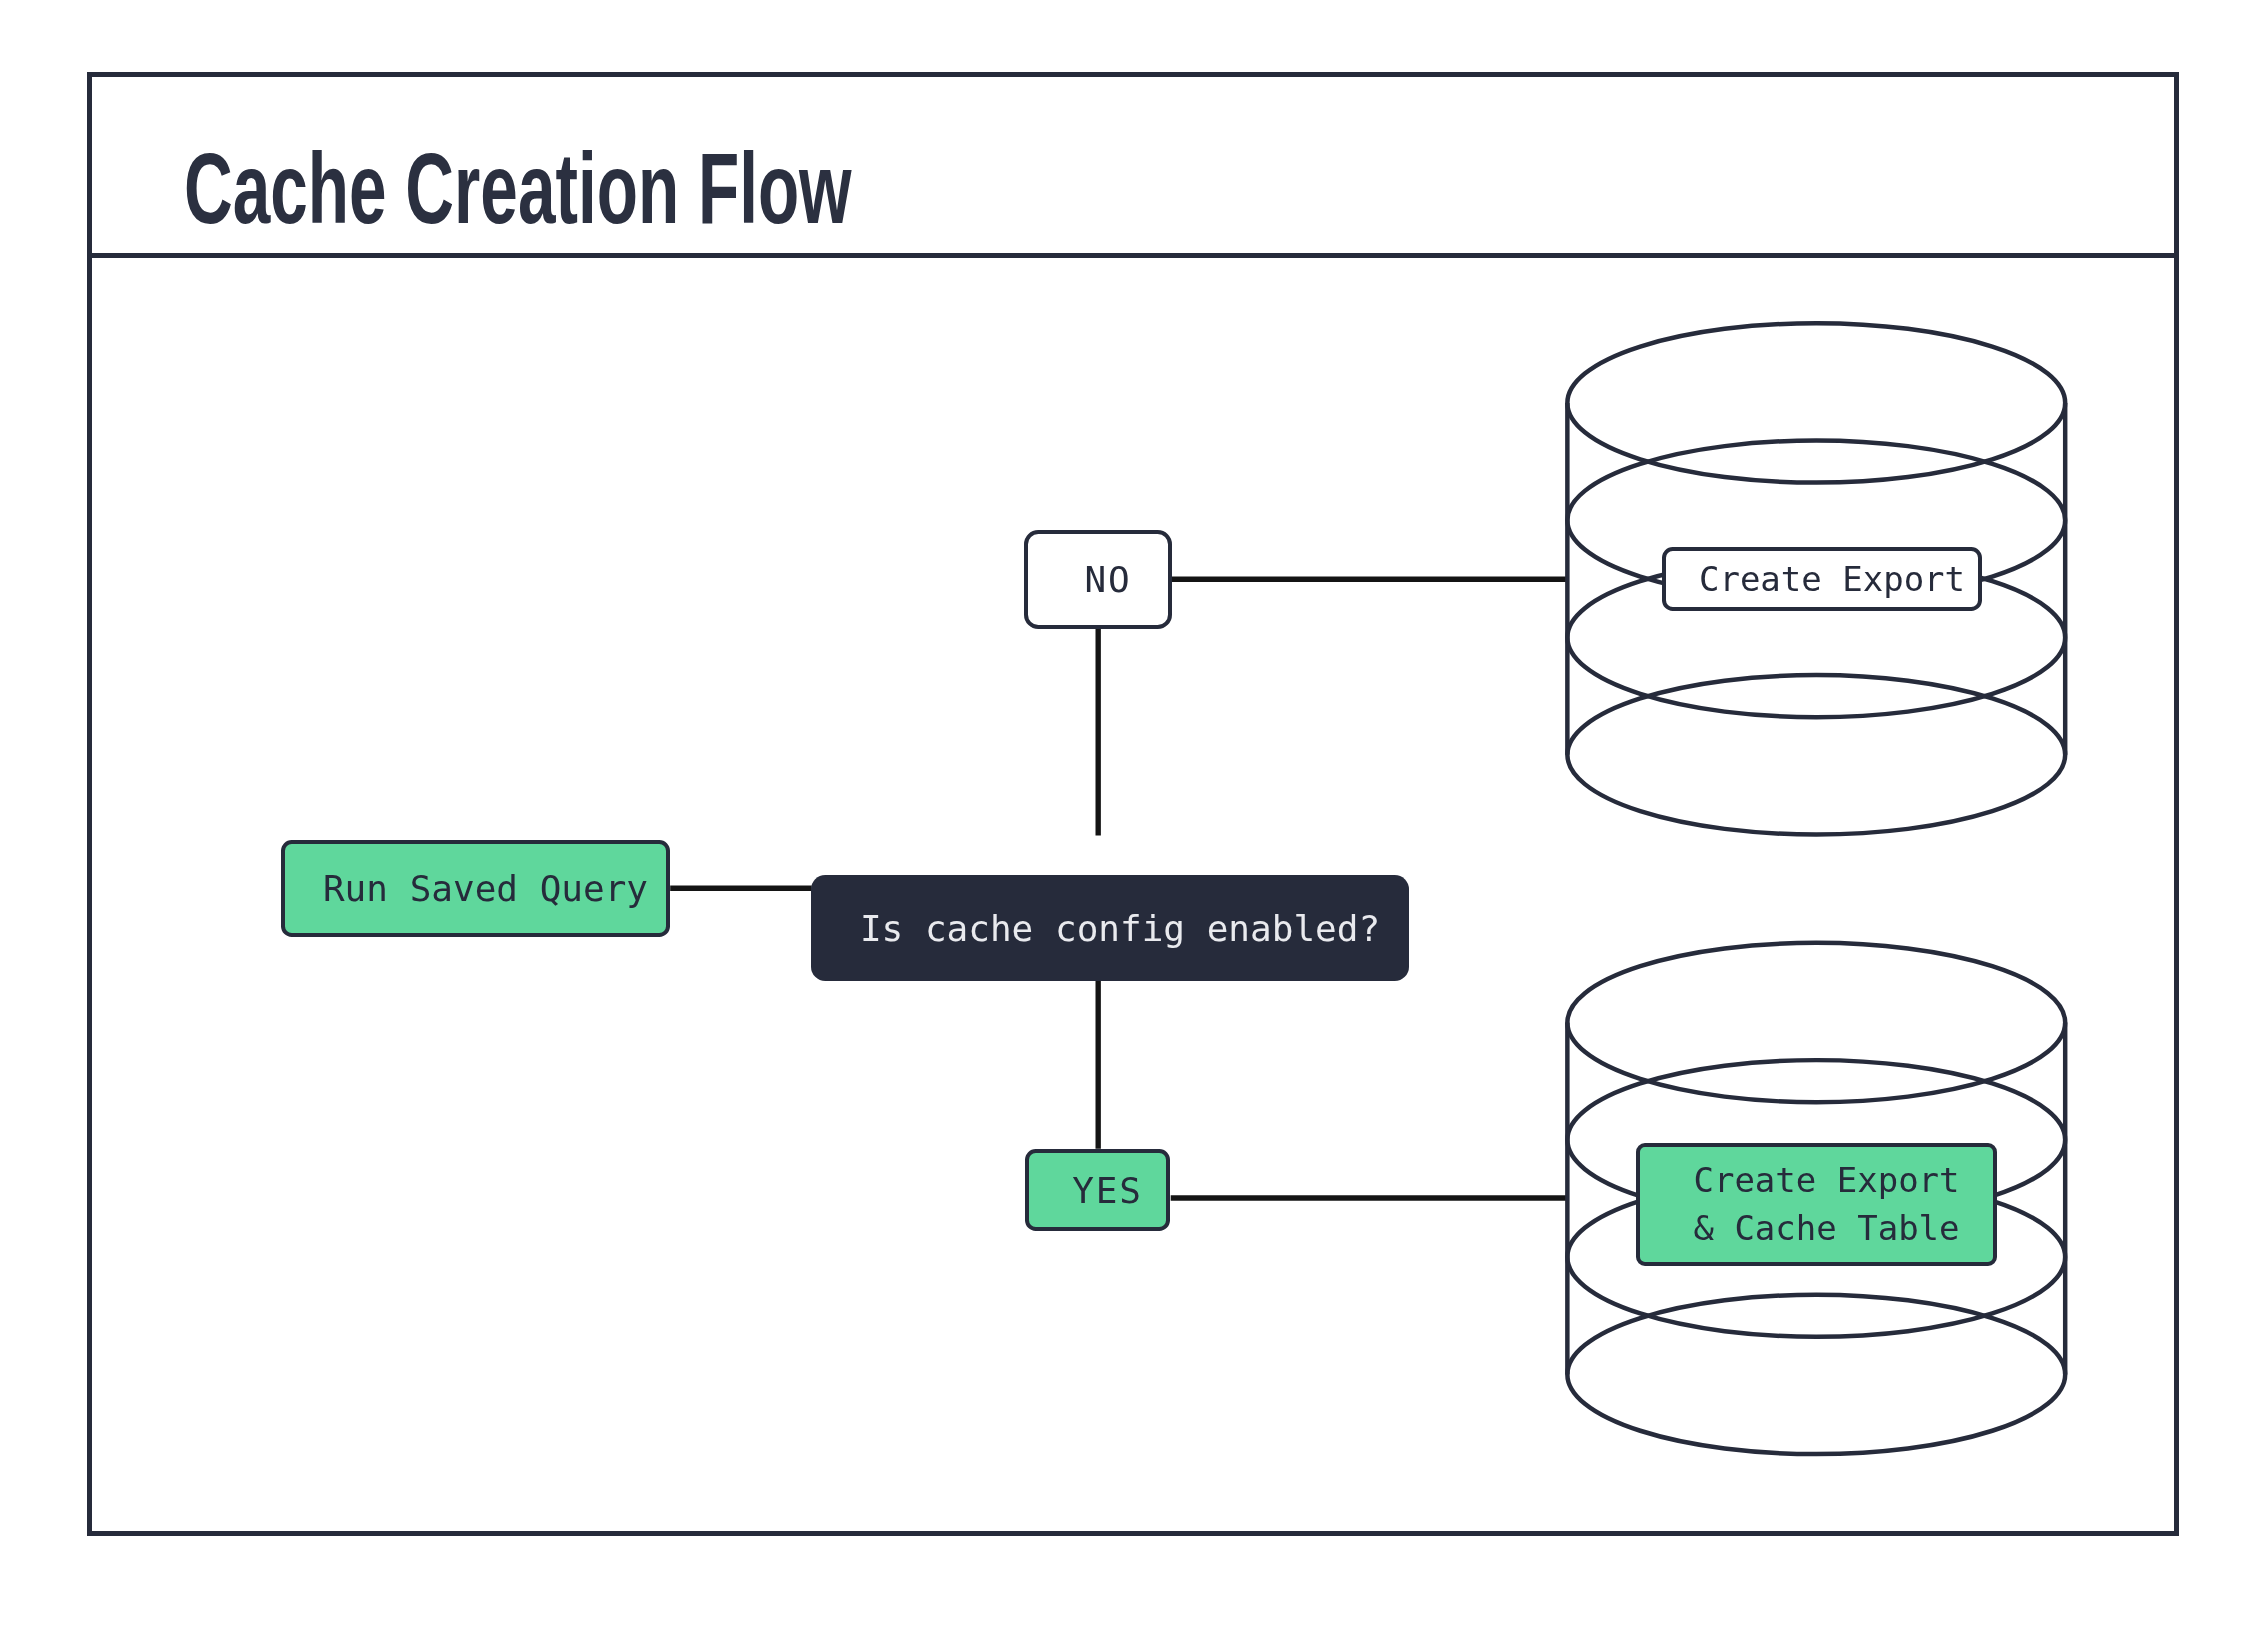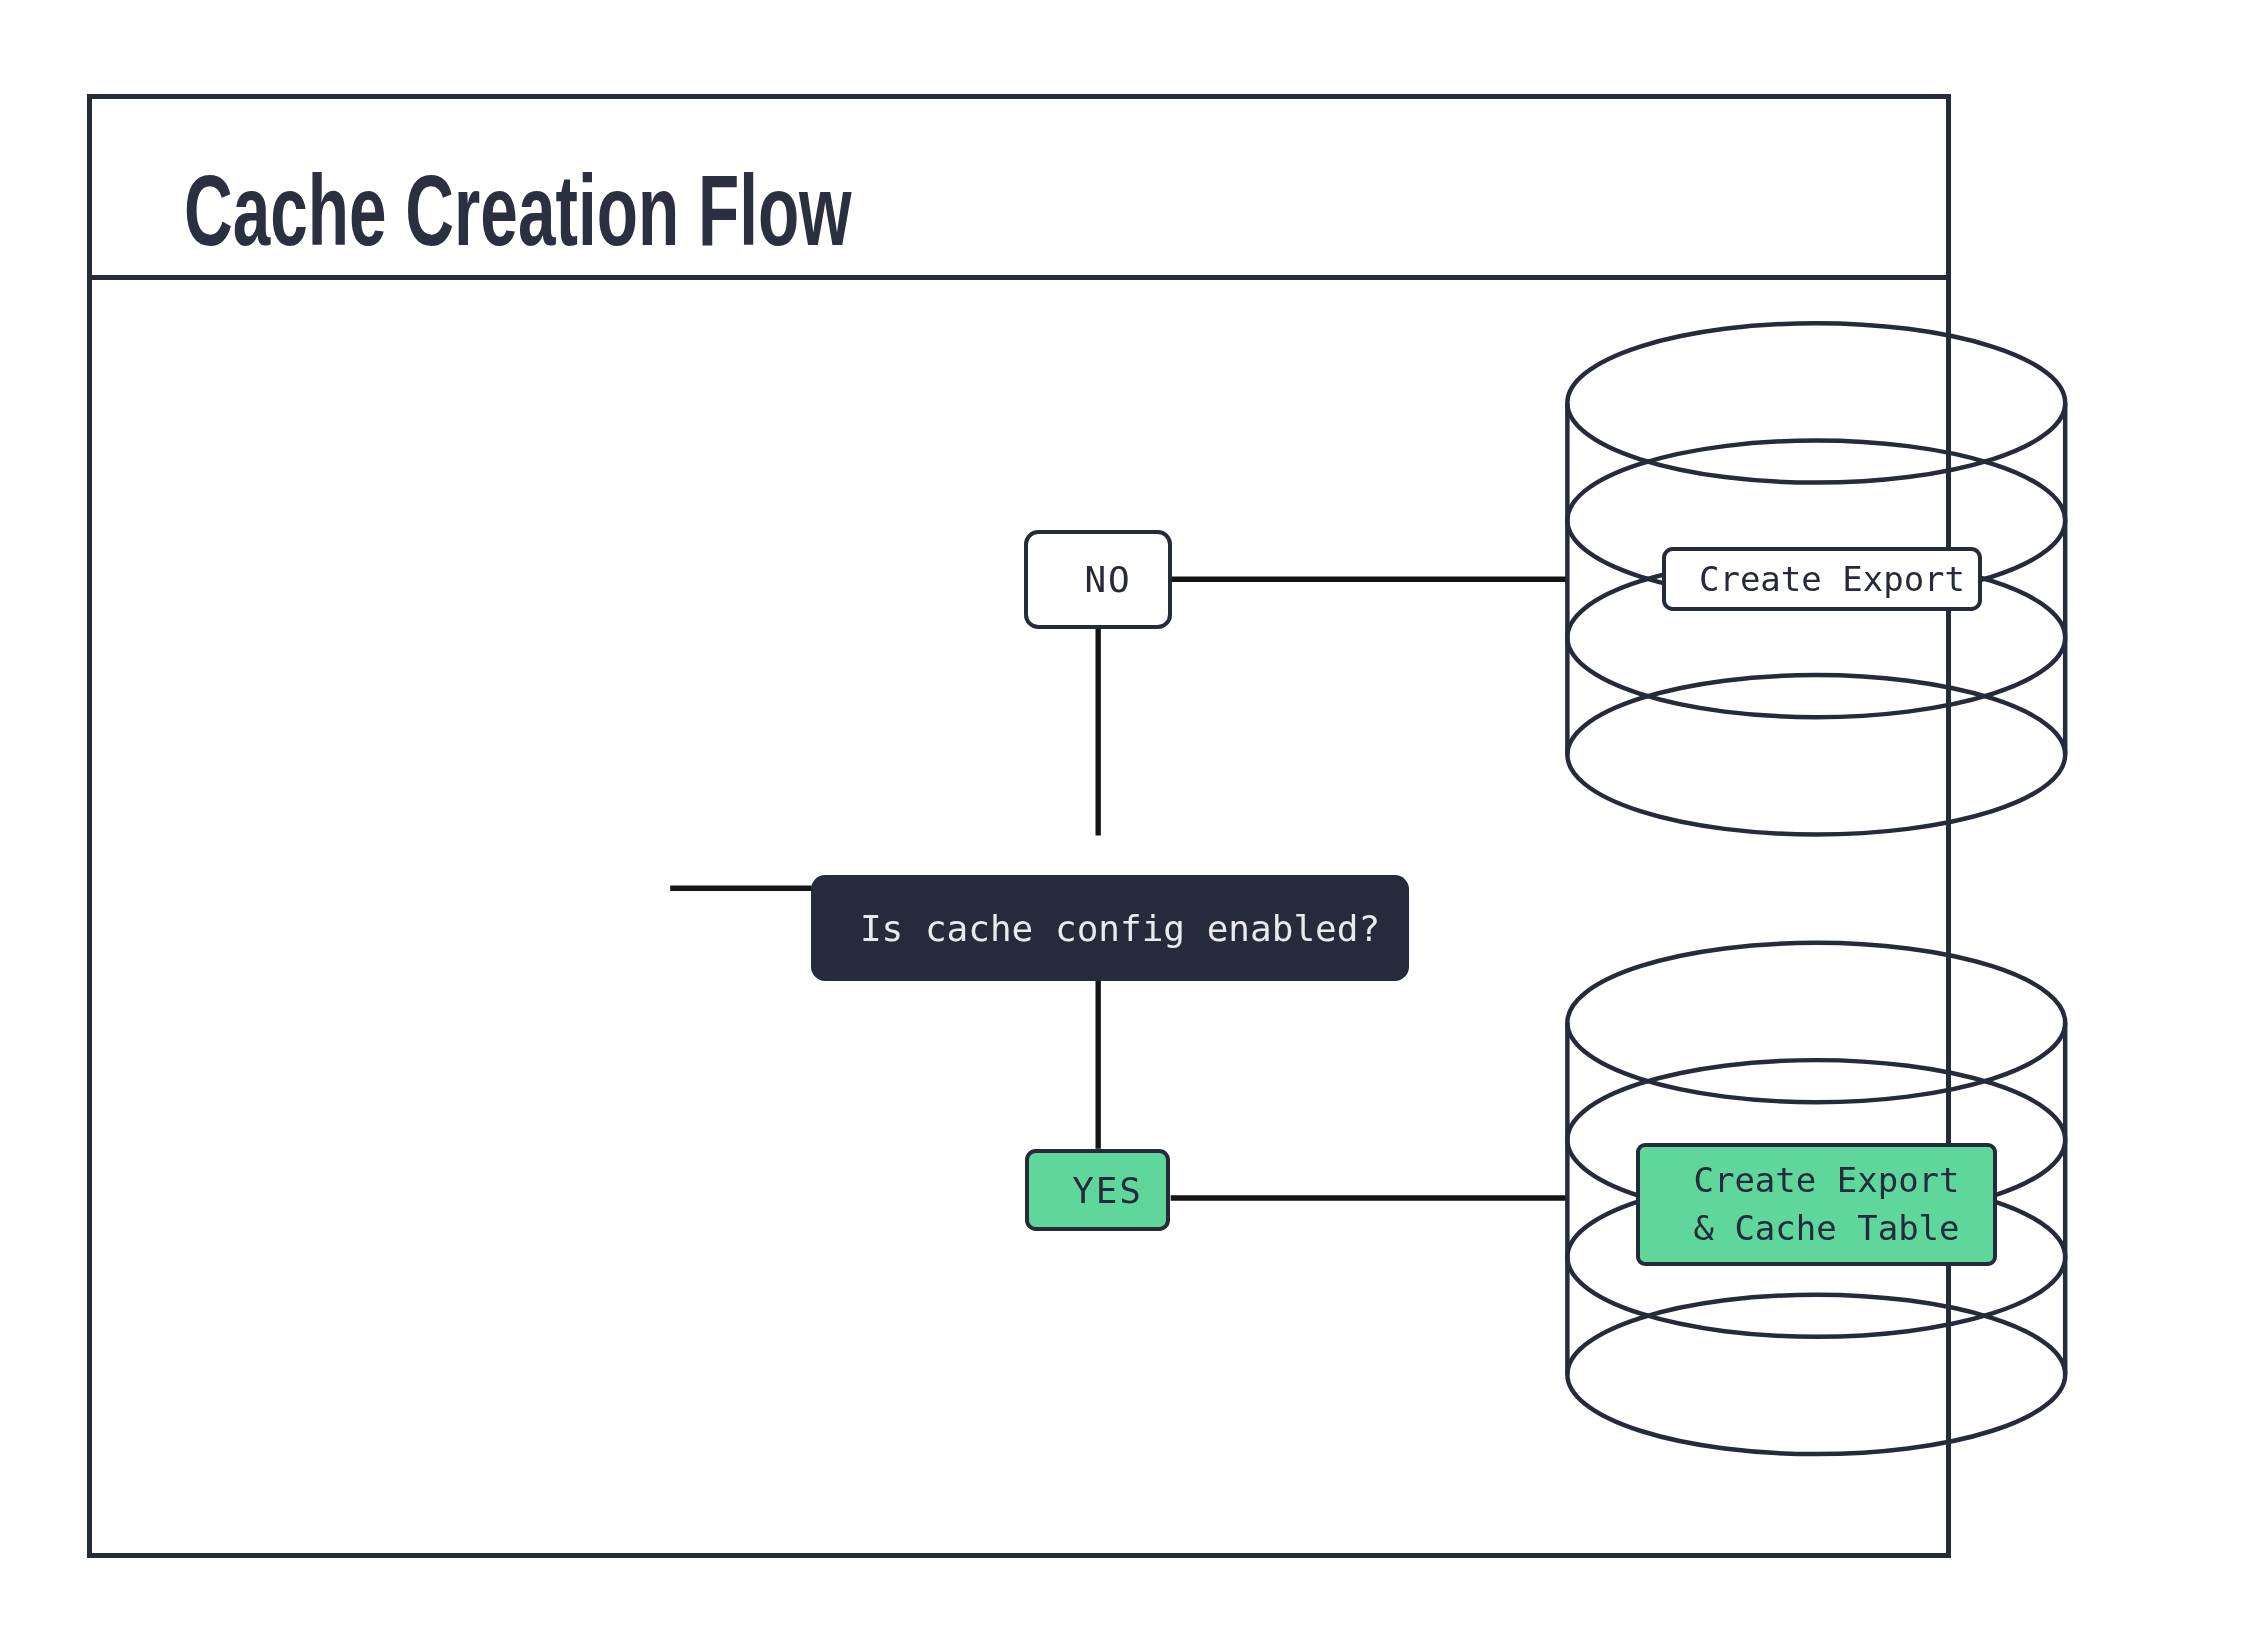--- a/index.html
+++ b/index.html
@@ -11,21 +11,21 @@
   }
   html,body{margin:0;padding:0;background:var(--bg);}
   .canvas{
     position:relative;
     width:2268px;height:1626px;
     background:var(--bg);
     font-family:"DejaVu Sans Mono","Liberation Mono",monospace;
     overflow:hidden;
   }
   .frame{
-    position:absolute;left:87px;top:94px;width:1864px;height:1464px;
+    position:absolute;left:87px;top:72px;width:2092px;height:1464px;
     border:5.4px solid var(--ink);box-sizing:border-box;background:transparent;
   }
   .title-bar{
     position:absolute;left:0;top:0;width:100%;height:181px;
     border-bottom:5.4px solid var(--ink);box-sizing:border-box;
   }
   .page-title{
     position:absolute;left:92px;top:61px;margin:0;
     font-family:"Liberation Sans","DejaVu Sans",sans-serif;
     font-weight:700;font-size:100px;line-height:1;color:#2b3040;
@@ -100,20 +100,23 @@
       <ellipse cx="2028" cy="1535" rx="278" ry="89"></ellipse>
     </g>
   </svg>
 
   <div class="frame">
     <div class="title-bar">
       <h1 class="page-title">Cache Creation Flow</h1>
     </div>
   </div>
 
+  <div class="node node-start">
+    <span>Run Saved Query</span>
+  </div>
 
   <div class="node node-decision">
     <span>Is cache config enabled?</span>
   </div>
 
   <div class="node node-no">
     <span>NO</span>
   </div>
 
   <div class="node node-yes">

